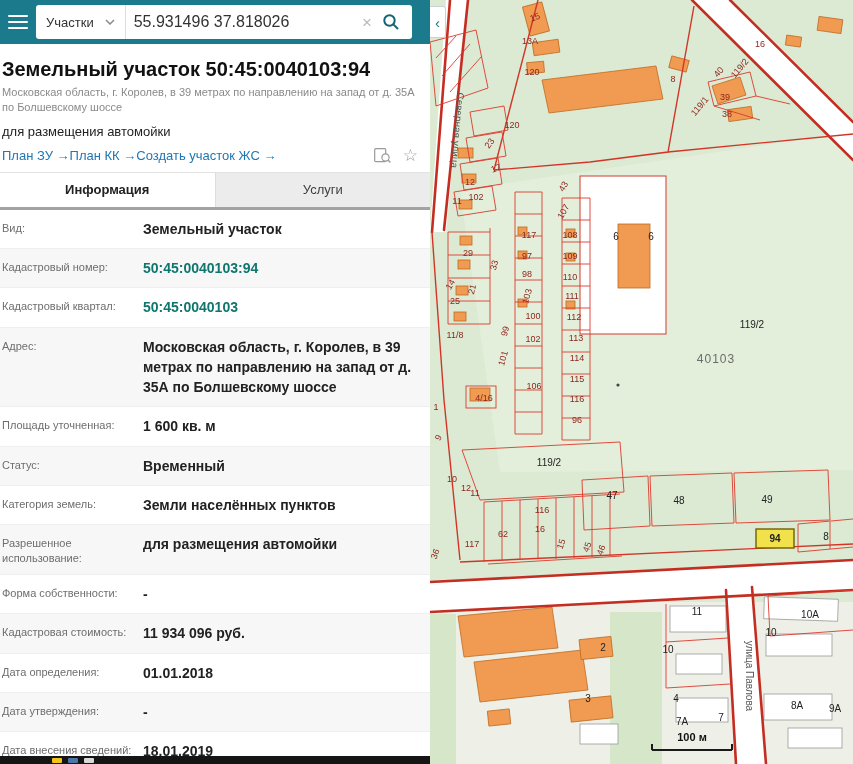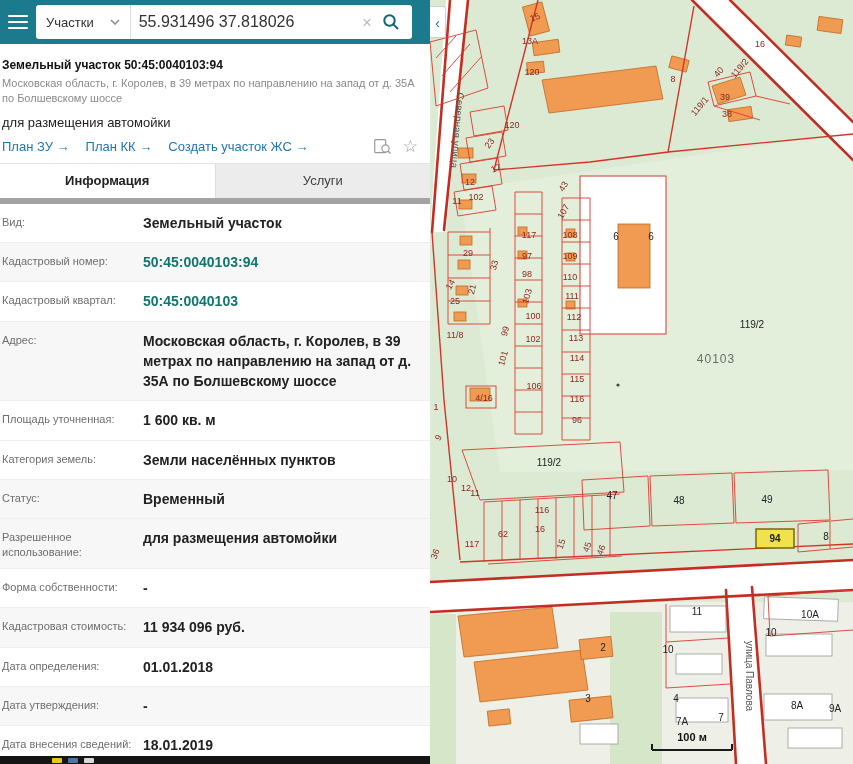--- a/index.html
+++ b/index.html
@@ -4,48 +4,48 @@
 <style>
   html,body{margin:0;padding:0;background:#fff;}
   body{font-family:"Liberation Sans",sans-serif;}
   .screen{position:relative;width:853px;height:764px;overflow:hidden;background:#fff;}
 
   
   .topbar{position:absolute;left:0;top:0;width:430px;height:44px;background:#1b7a8b;display:flex;align-items:center;z-index:6;}
   .hamburger{width:20px;margin:0 8px;display:flex;flex-direction:column;gap:4px;cursor:pointer;}
   .hamburger span{height:2px;background:#fff;border-radius:1px;display:block;}
   .searchbox{flex:1;height:34px;background:#fff;border-radius:3px;display:flex;align-items:center;margin-right:18px;overflow:hidden;}
-  .cat{display:flex;align-items:center;gap:16px;padding:0 10px;border-right:1px solid #ddd;height:100%;font-size:13px;color:#333;cursor:pointer;white-space:nowrap;}
+  .cat{display:flex;align-items:center;gap:11px;padding:0 10px;border-right:1px solid #ddd;height:100%;font-size:13px;color:#333;cursor:pointer;white-space:nowrap;}
   .sinput{flex:1;border:0;outline:0;font-size:16px;color:#333;padding:0 8px;min-width:0;font-family:"Liberation Sans",sans-serif;}
   .clearbtn{border:0;background:none;color:#b9b9b9;font-size:17px;line-height:1;cursor:pointer;padding:0 6px;}
   .gobtn{border:0;background:none;cursor:pointer;padding:0 12px 0 4px;display:flex;align-items:center;}
 
   
   .map-area{position:absolute;left:430px;top:0;width:423px;height:764px;overflow:hidden;background:#dcead3;}
   .collapse-tab{position:absolute;left:0;top:6px;width:15px;height:30px;background:#fff;border:1px solid #c7d4d6;border-left:0;border-radius:0 3px 3px 0;display:flex;align-items:center;justify-content:center;color:#1b7a8b;font-size:15px;cursor:pointer;z-index:5;}
   #map-svg text{font-family:"Liberation Sans",sans-serif;text-anchor:middle;}
   .ml-n{font-size:9px;fill:#8d2620;}
   .ml-k{font-size:10px;fill:#222;}
   .ml-g{font-size:12px;fill:#6b6b6b;letter-spacing:1px;}
   .ml-s{font-size:10px;fill:#555;}
   .ml-hl{font-size:10px;fill:#222;font-weight:bold;}
   .ml-scale{font-size:11px;fill:#111;font-weight:bold;}
 
   
   .panel{position:absolute;left:0;top:44px;width:430px;height:720px;background:#fff;z-index:4;overflow:hidden;}
-  .panel h1{margin:14px 0 4px;padding:0 10px 0 2px;font-size:12px;color:#111;font-weight:bold;}
+  .panel h1{margin:14px 0 4px;padding:0 10px 0 2px;font-size:20px;color:#111;font-weight:bold;}
   .sub{margin:0;padding:0 14px 0 2px;font-size:11px;color:#8a8a8a;line-height:1.35;}
   .usage{margin:9px 0 0;padding:0 2px;font-size:13px;color:#222;}
   .links-row{display:flex;align-items:center;justify-content:space-between;padding:8px 12px 8px 2px;}
-  #action-links{display:flex;gap:16px;}
+  #action-links{display:flex;}
   .alink{color:#2077b4;font-size:13px;text-decoration:none;cursor:pointer;white-space:nowrap;}
   .link-icons{display:flex;gap:12px;align-items:center;color:#9a9a9a;}
   .icon-btn{cursor:pointer;display:flex;align-items:center;}
   .star{font-size:17px;color:#9a9a9a;line-height:1;}
-  .tabs{display:flex;height:34px;border-top:1px solid #e3e3e3;border-bottom:6px solid #a3a3a3;background:#ececec;}
+  .tabs{display:flex;height:34px;border-top:1px solid #e3e3e3;border-bottom:3px solid #a3a3a3;background:#ececec;}
   .tab{flex:1;display:flex;align-items:center;justify-content:center;font-size:13px;color:#404040;cursor:pointer;border-right:1px solid #ddd;}
   .tab:last-child{border-right:0;}
   .tab.active{background:#fff;font-weight:bold;color:#222;}
   .irow{display:flex;padding:9px 0;border-bottom:1px solid #efefef;}
   .irow.alt{background:#f7f7f7;}
   .ilabel{width:143px;flex:none;font-size:11px;color:#6e6e6e;padding:2px 8px 0 2px;line-height:1.3;box-sizing:border-box;}
   .ival{flex:1;font-size:14px;color:#222;line-height:1.45;font-weight:bold;}
   .ival.link{color:#0f766e;cursor:pointer;}
   .footer-bar{position:absolute;bottom:0;left:0;width:100%;height:8px;background:#151515;display:flex;align-items:center;gap:6px;padding-left:52px;box-sizing:border-box;}
   .fsq{width:10px;height:5px;border-radius:1px;display:block;}
@@ -309,27 +309,27 @@
           <div class="ival link">50:45:0040103</div>
         </div>
         <div class="irow alt">
           <div class="ilabel">Адрес:</div>
           <div class="ival">Московская область, г. Королев, в 39 метрах по направлению на запад от д. 35А по Болшевскому шоссе</div>
         </div>
         <div class="irow">
           <div class="ilabel">Площадь уточненная:</div>
           <div class="ival">1 600 кв. м</div>
         </div>
+        <div class="irow alt">
+          <div class="ilabel">Статус:</div>
+          <div class="ival">Временный</div>
+        </div>
         <div class="irow">
           <div class="ilabel">Категория земель:</div>
           <div class="ival">Земли населённых пунктов</div>
-        </div>
-        <div class="irow alt">
-          <div class="ilabel">Статус:</div>
-          <div class="ival">Временный</div>
         </div>
         <div class="irow alt">
           <div class="ilabel">Разрешенное использование:</div>
           <div class="ival">для размещения автомойки</div>
         </div>
         <div class="irow">
           <div class="ilabel">Форма собственности:</div>
           <div class="ival">-</div>
         </div>
         <div class="irow alt">

